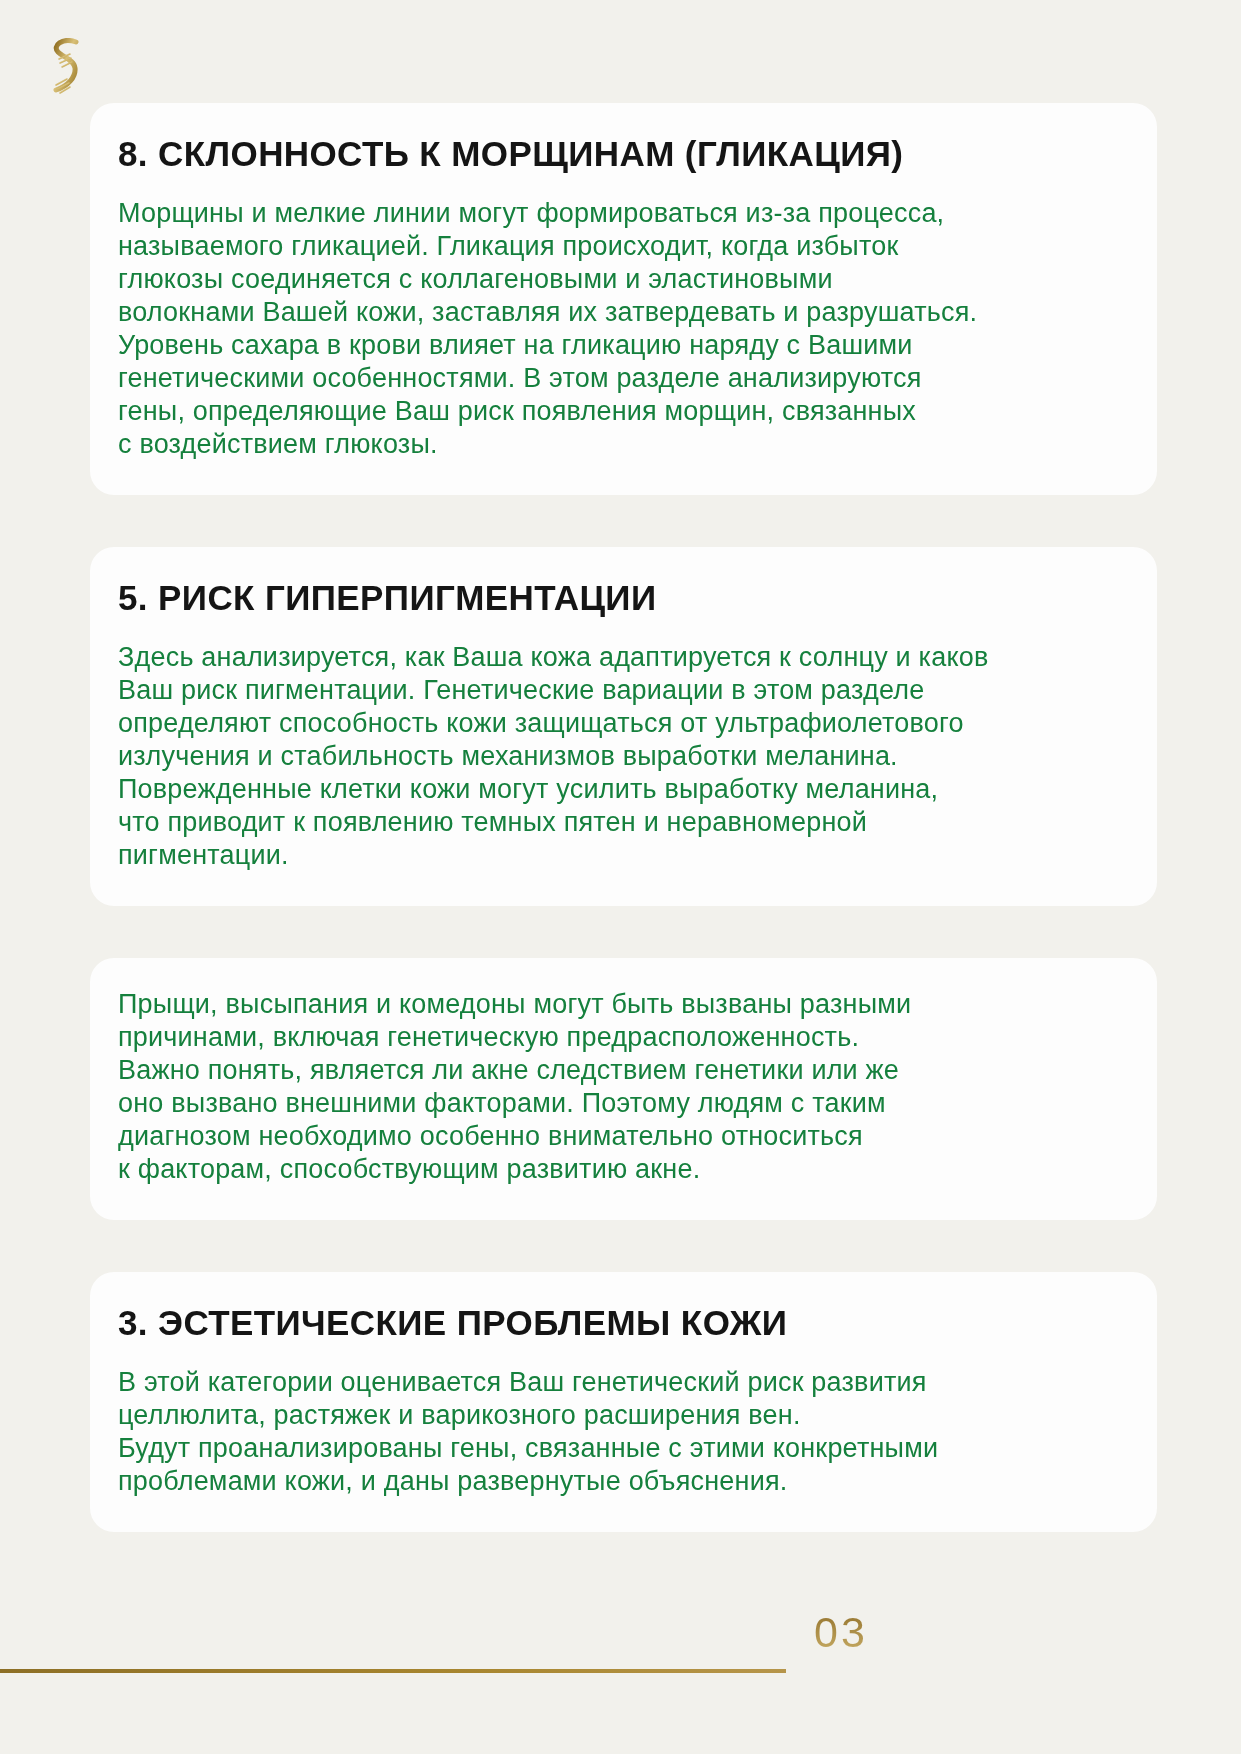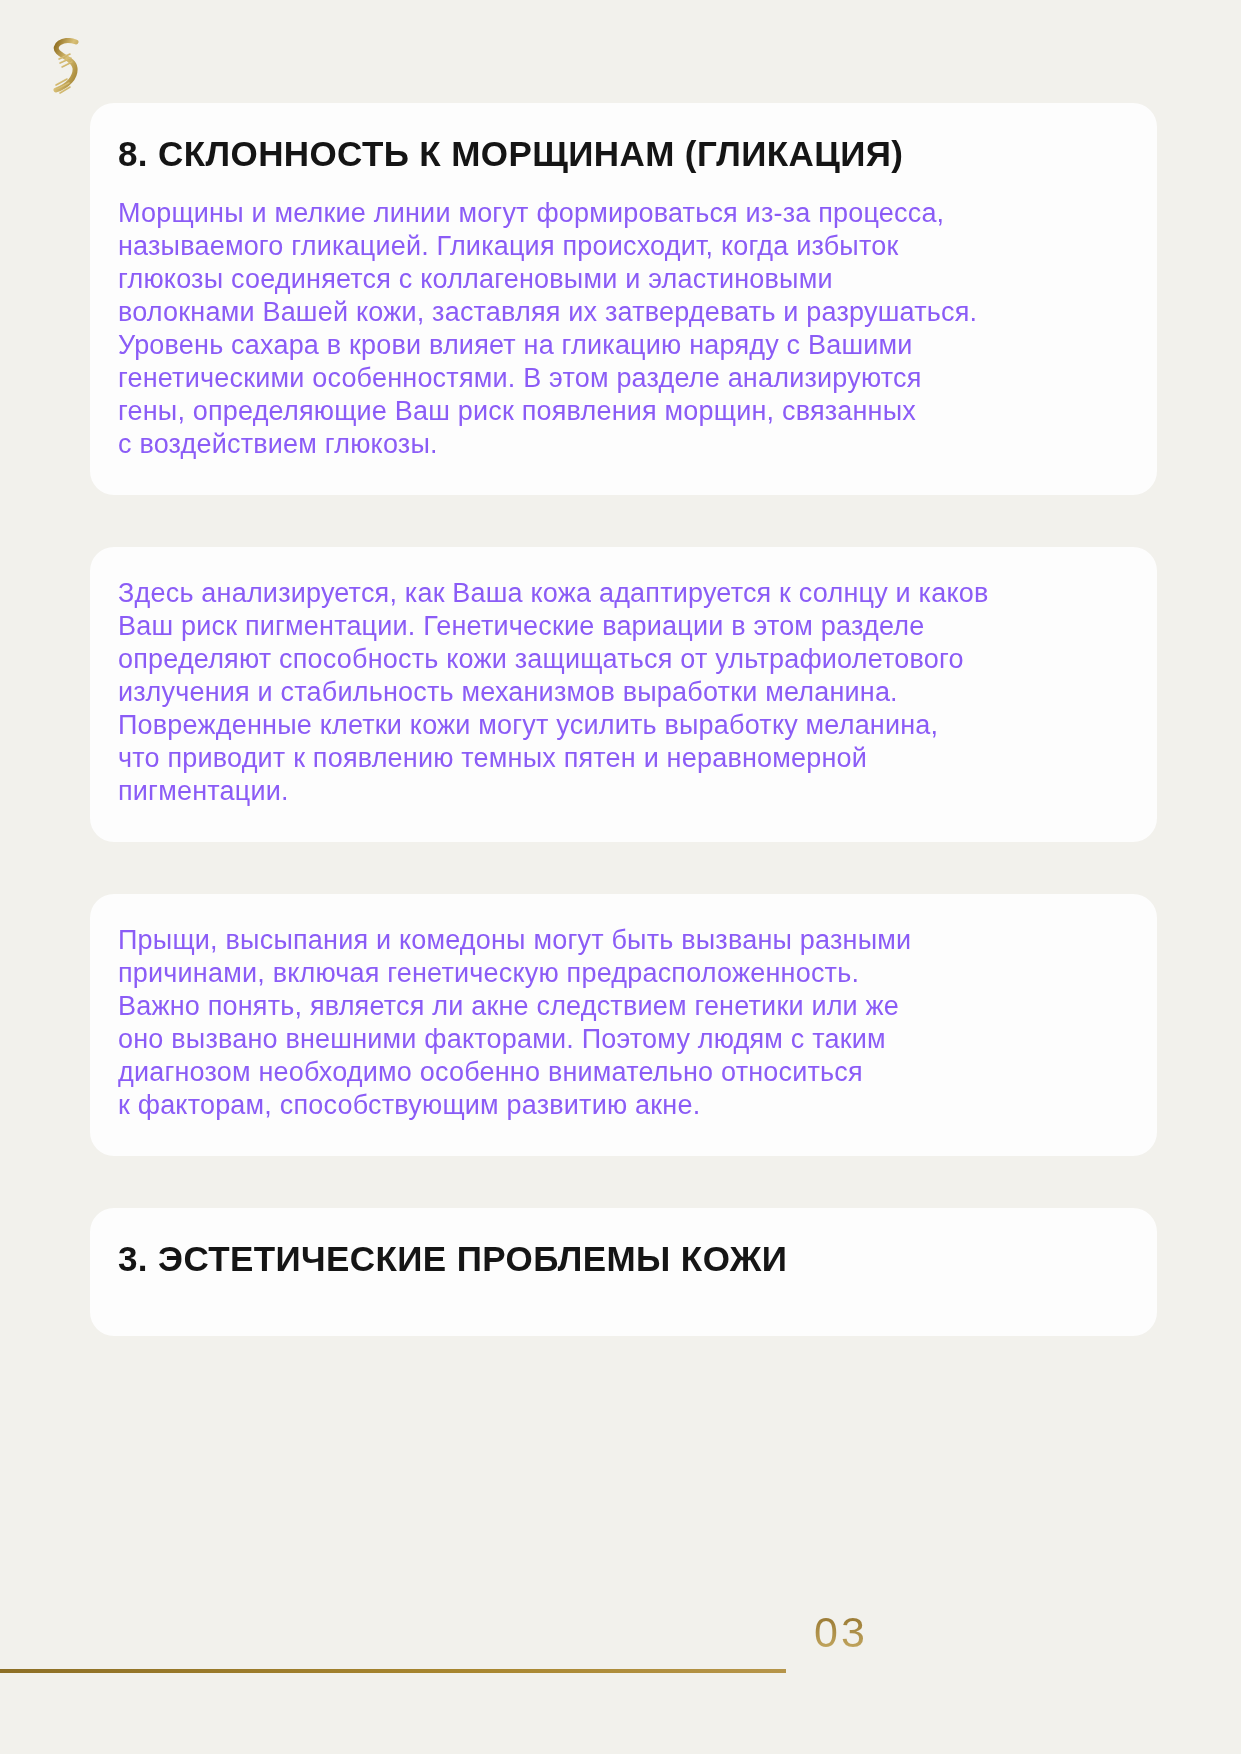--- a/index.html
+++ b/index.html
@@ -39,21 +39,21 @@
     font-size: 35px;
     line-height: 42px;
     font-weight: 700;
     letter-spacing: 0.4px;
     color: #151515;
   }
   .card-body {
     margin: 0;
     font-size: 27px;
     line-height: 33px;
-    color: #8b5cf6;
+    color: #15803d;
     letter-spacing: 0.2px;
     white-space: pre-line;
   }
   .footer-line {
     position: absolute;
     left: 0;
     top: 1669px;
     width: 786px;
     height: 4px;
     background: linear-gradient(90deg, #8d6f26 0%, #a8862f 60%, #b6954a 100%);
@@ -103,38 +103,43 @@
 называемого гликацией. Гликация происходит, когда избыток
 глюкозы соединяется с коллагеновыми и эластиновыми
 волокнами Вашей кожи, заставляя их затвердевать и разрушаться.
 Уровень сахара в крови влияет на гликацию наряду с Вашими
 генетическими особенностями. В этом разделе анализируются
 гены, определяющие Ваш риск появления морщин, связанных
 с воздействием глюкозы.</p>
   </section>
 
   <section class="card">
+    <h2 class="card-title">5. РИСК ГИПЕРПИГМЕНТАЦИИ</h2>
     <p class="card-body">Здесь анализируется, как Ваша кожа адаптируется к солнцу и каков
 Ваш риск пигментации. Генетические вариации в этом разделе
 определяют способность кожи защищаться от ультрафиолетового
 излучения и стабильность механизмов выработки меланина.
 Поврежденные клетки кожи могут усилить выработку меланина,
 что приводит к появлению темных пятен и неравномерной
 пигментации.</p>
   </section>
 
   <section class="card">
     <p class="card-body">Прыщи, высыпания и комедоны могут быть вызваны разными
 причинами, включая генетическую предрасположенность.
 Важно понять, является ли акне следствием генетики или же
 оно вызвано внешними факторами. Поэтому людям с таким
 диагнозом необходимо особенно внимательно относиться
 к факторам, способствующим развитию акне.</p>
   </section>
 
   <section class="card">
     <h2 class="card-title">3. ЭСТЕТИЧЕСКИЕ ПРОБЛЕМЫ КОЖИ</h2>
+    <p class="card-body">В этой категории оценивается Ваш генетический риск развития
+целлюлита, растяжек и варикозного расширения вен.
+Будут проанализированы гены, связанные с этими конкретными
+проблемами кожи, и даны развернутые объяснения.</p>
   </section>
 
 </main>
 
 <div class="footer-line"></div>
 <div class="page-number">03</div>
 
 </body></html>

